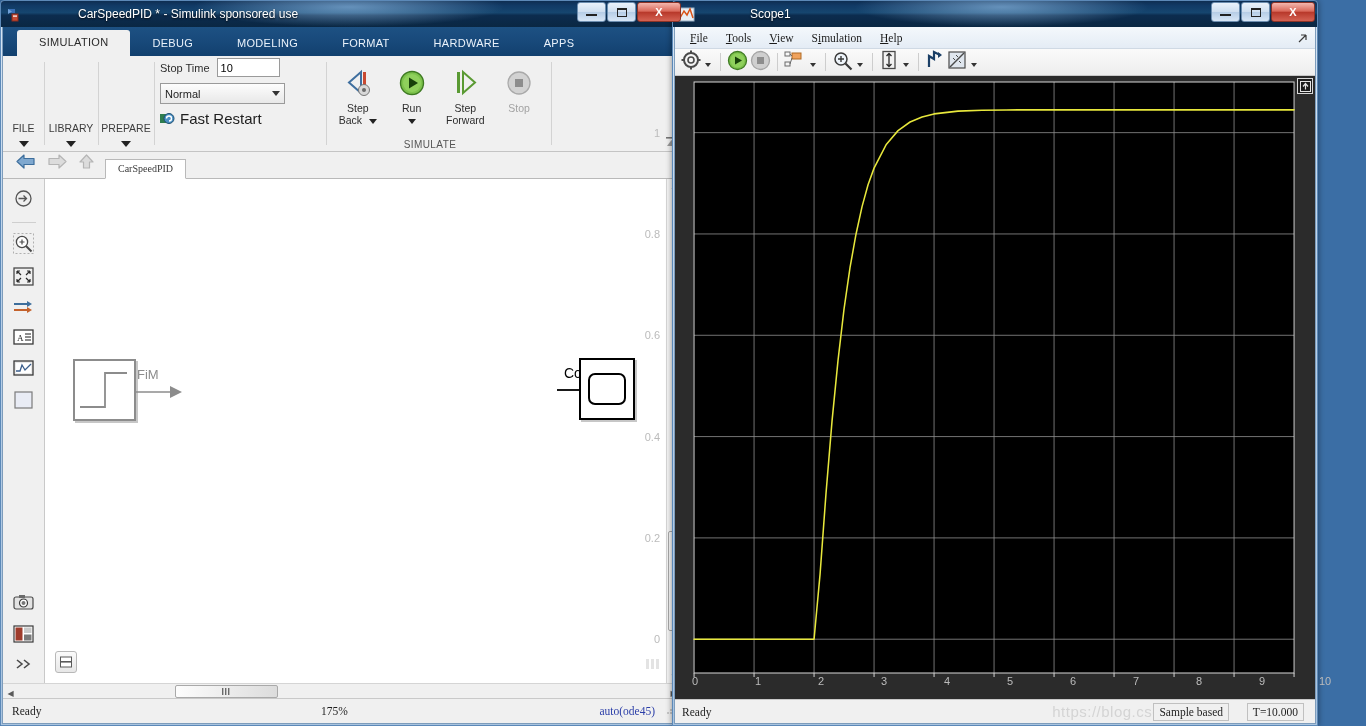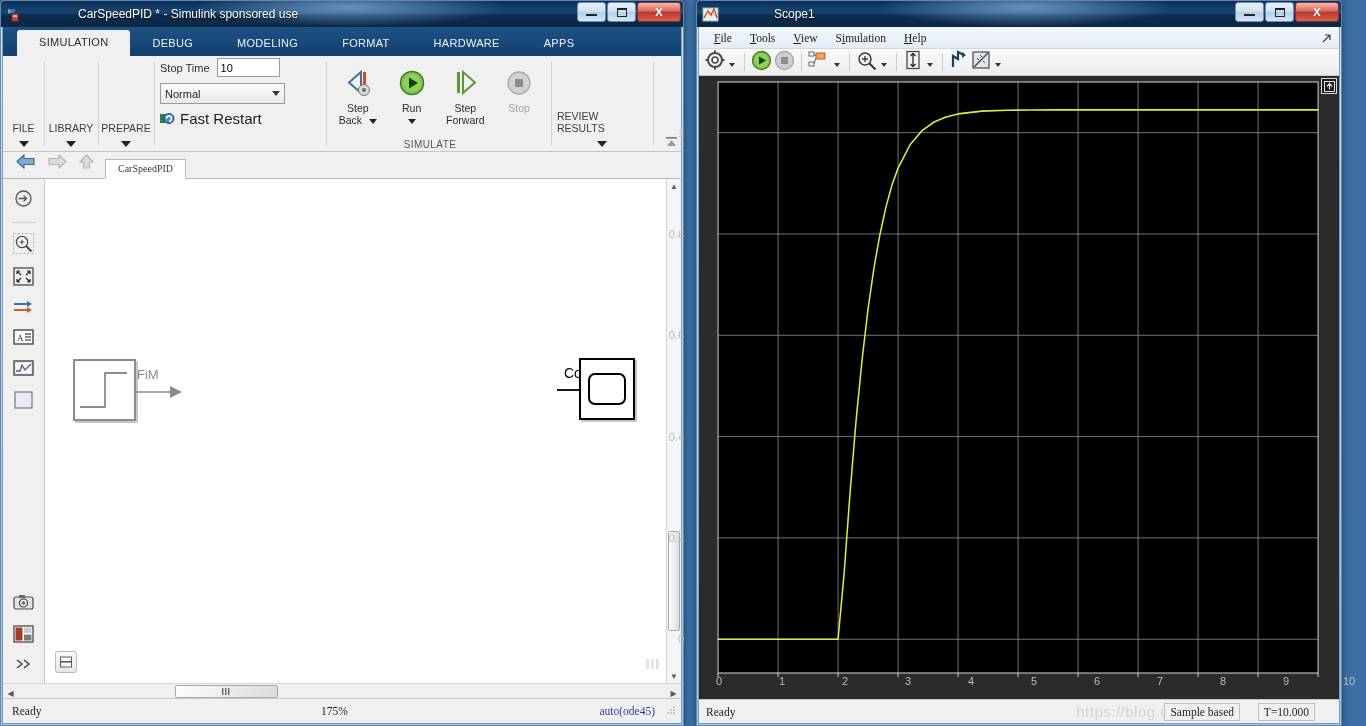--- a/index.html
+++ b/index.html
@@ -132,21 +132,21 @@
   
   .blk { position:absolute; background:#fff; }
   .blk-shadow { box-shadow: 2px 2px 0 rgba(0,0,0,.22); }
   .sig-label { position:absolute; font-size:13px; color:#8c8c8c; font-family:"Liberation Sans",sans-serif; }
   .tf-frac { text-align:center; font-family:"Liberation Serif", serif; color:#000; }
   .tf-num { font-size:14.5px; padding-bottom:2px; }
   .tf-bar { height:1px; background:#000; margin:1px 34% 2px; }
   .tf-den { font-size:14.5px; padding-top:2px; }
 
   
-  #scope { left: 696px; top: 0; width: 646px; height: 726px; }
+  #scope { left: 672px; top: 0; width: 646px; height: 726px; }
   #scope-body { position:absolute; left:1px; right:1px; top:26px; bottom:1px; background:#f0f0f0;
                 border:1px solid #7d9cbb; border-top:none; display:flex; flex-direction:column; }
   .menubar { height:22px; background:linear-gradient(to bottom,#f4f8fc,#e4ecf5);
              border-bottom:1px solid #cfd9e4; display:flex; align-items:center; padding-left:6px;
              position:relative; flex:0 0 auto; }
   .menuitem { font-size:11.5px; color:#1b1b1b; padding:2px 9px; font-family:"Liberation Serif", serif; }
   .menuitem u { text-decoration: underline; }
   .sc-toolbar { height:27px; background:linear-gradient(to bottom,#fafafa,#ededed);
                 border-bottom:1px solid #c8c8c8; display:flex; align-items:center; padding-left:6px; gap:2px; flex:0 0 auto; }
   .tbsep { width:1px; height:18px; background:#cdcdcd; margin:0 4px; }
@@ -156,21 +156,21 @@
   .plot-outer { flex:1 1 auto; background:#2b2b2b; position:relative; padding:4px 2px 0 2px; min-height:0; }
   .plot-inner { position:absolute; left:0; right:0; top:0; bottom:0; }
   .ytick { position:absolute; right:0; transform:translateY(-50%); font-size:11px; color:#bbb;
            font-family:"Liberation Sans",sans-serif; }
   .xtick { position:absolute; transform:translateX(-50%); font-size:11px; color:#bbb;
            font-family:"Liberation Sans",sans-serif; top:2px; }
   .sc-status { height:24px; background:#f0f0f0; border-top:1px solid #c8c8c8;
                display:flex; align-items:center; font-size:11.5px; color:#1e1e1e; flex:0 0 auto;
                position:relative; font-family:"Liberation Serif", serif; }
   .sc-pane { border:1px solid #c0c0c0; background:#f0f0f0; height:18px; display:flex;
-             align-items:center; padding:0 5px; margin-right:20px; }
+             align-items:center; padding:0 5px; margin-right:7px; }
   .watermark { position:absolute; font-size:15px; color:#d4d4d4; letter-spacing:.5px;
                font-family:"Liberation Sans",sans-serif; white-space:nowrap; }
 </style>
 </head>
 <body>
 
 <div id="root">
 
   <div class="win" id="simulink">
     <div class="titlebar">
@@ -294,24 +294,20 @@
                 <circle cx="14" cy="14" r="11" fill="#d2d2d2" stroke="#a9a9a9" stroke-width="1.3"></circle>
                 <rect x="10" y="10" width="8" height="8" fill="#8d8d8d"></rect>
               </svg>
             </div>
             <div class="lbl">Stop</div>
           </div>
 
           <div class="simulate-cap">SIMULATE</div>
         </div>
 
-        <div class="rgroup" style="width:102px;">
-          <div class="rg-label">REVIEW RESULTS</div>
-          <div class="caret"></div>
-        </div>
 
         <div class="rgroup" style="flex:1 1 auto;"></div>
 
         <div class="ribbon-collapse">
           <svg width="13" height="13" viewBox="0 0 13 13">
             <rect x="1" y="1" width="11" height="1.6" fill="#777"></rect>
             <path d="M6.5 4 L11 10 L2 10 Z" fill="#9a9a9a"></path>
           </svg>
         </div>
       </div>

